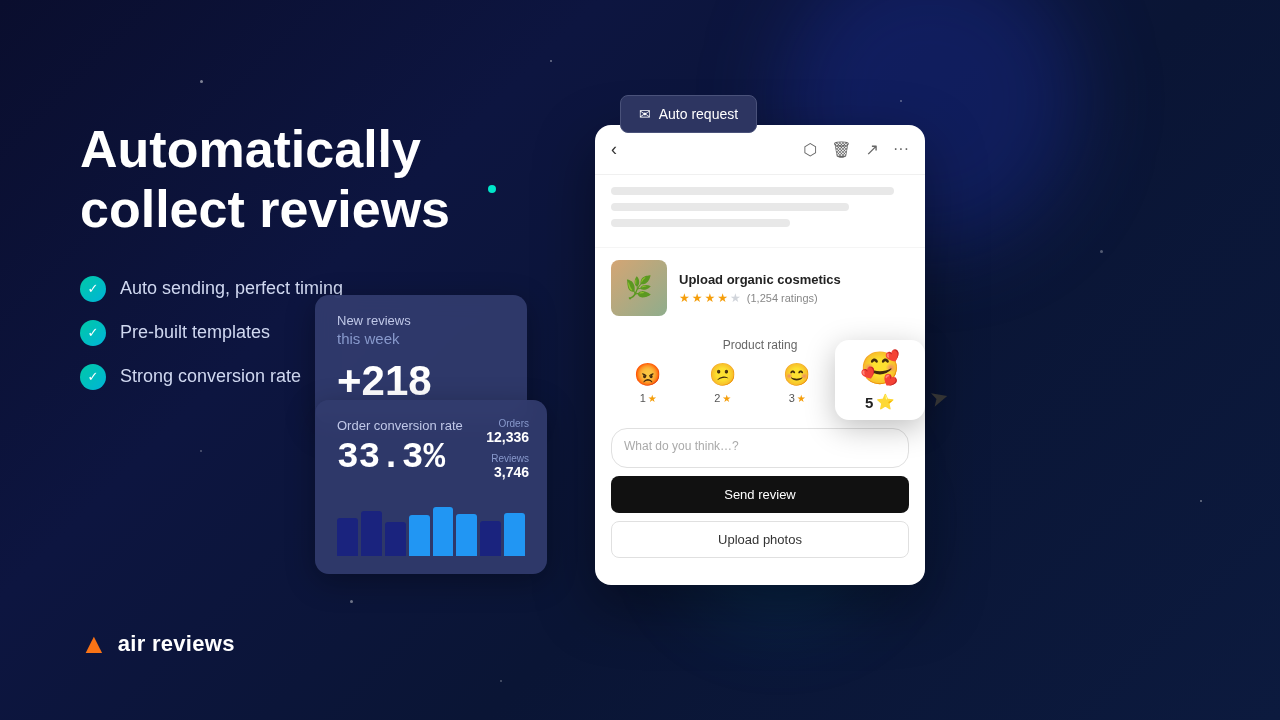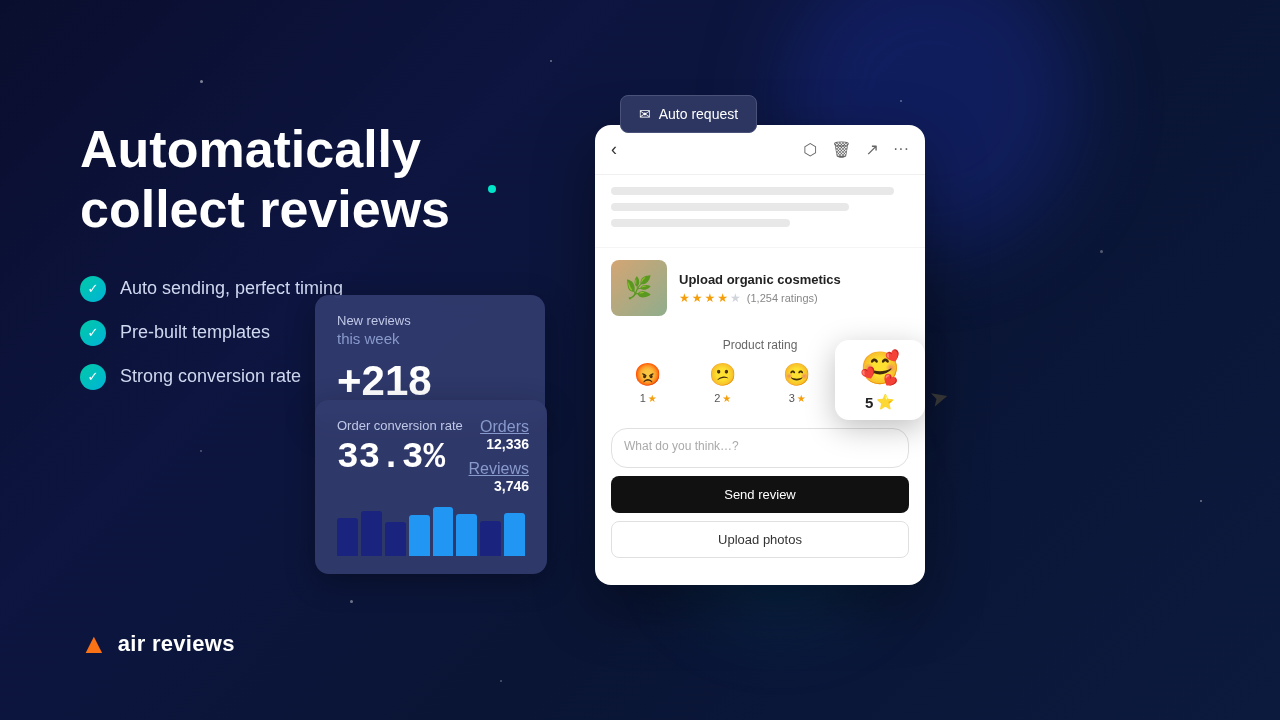--- a/index.html
+++ b/index.html
@@ -341,21 +341,21 @@
       color: #333;
       z-index: 30;
       transform: rotate(-15deg);
     }
 
     
     .reviews-card {
       position: absolute;
       top: 295px;
       left: -185px;
-      width: 230px;
+      width: 212px;
       background: rgba(50, 60, 110, 0.92);
       backdrop-filter: blur(10px);
       border-radius: 14px;
       padding: 18px 22px;
       z-index: 15;
       box-shadow: 0 8px 30px rgba(0,0,0,0.3);
     }
 
     .reviews-card-label {
       color: #c0c8e8;
@@ -406,22 +406,21 @@
 
     .conv-stats {
       position: absolute;
       right: 18px;
       top: 18px;
       text-align: right;
     }
 
     .conv-stat-label {
       color: #8899cc;
-      font-size: 16px;
-      text-decoration: underline;
+      font-size: 10px;
     }
 
     .conv-stat-value {
       color: #ffffff;
       font-size: 14px;
       font-weight: 600;
       margin-bottom: 8px;
     }
 
     

